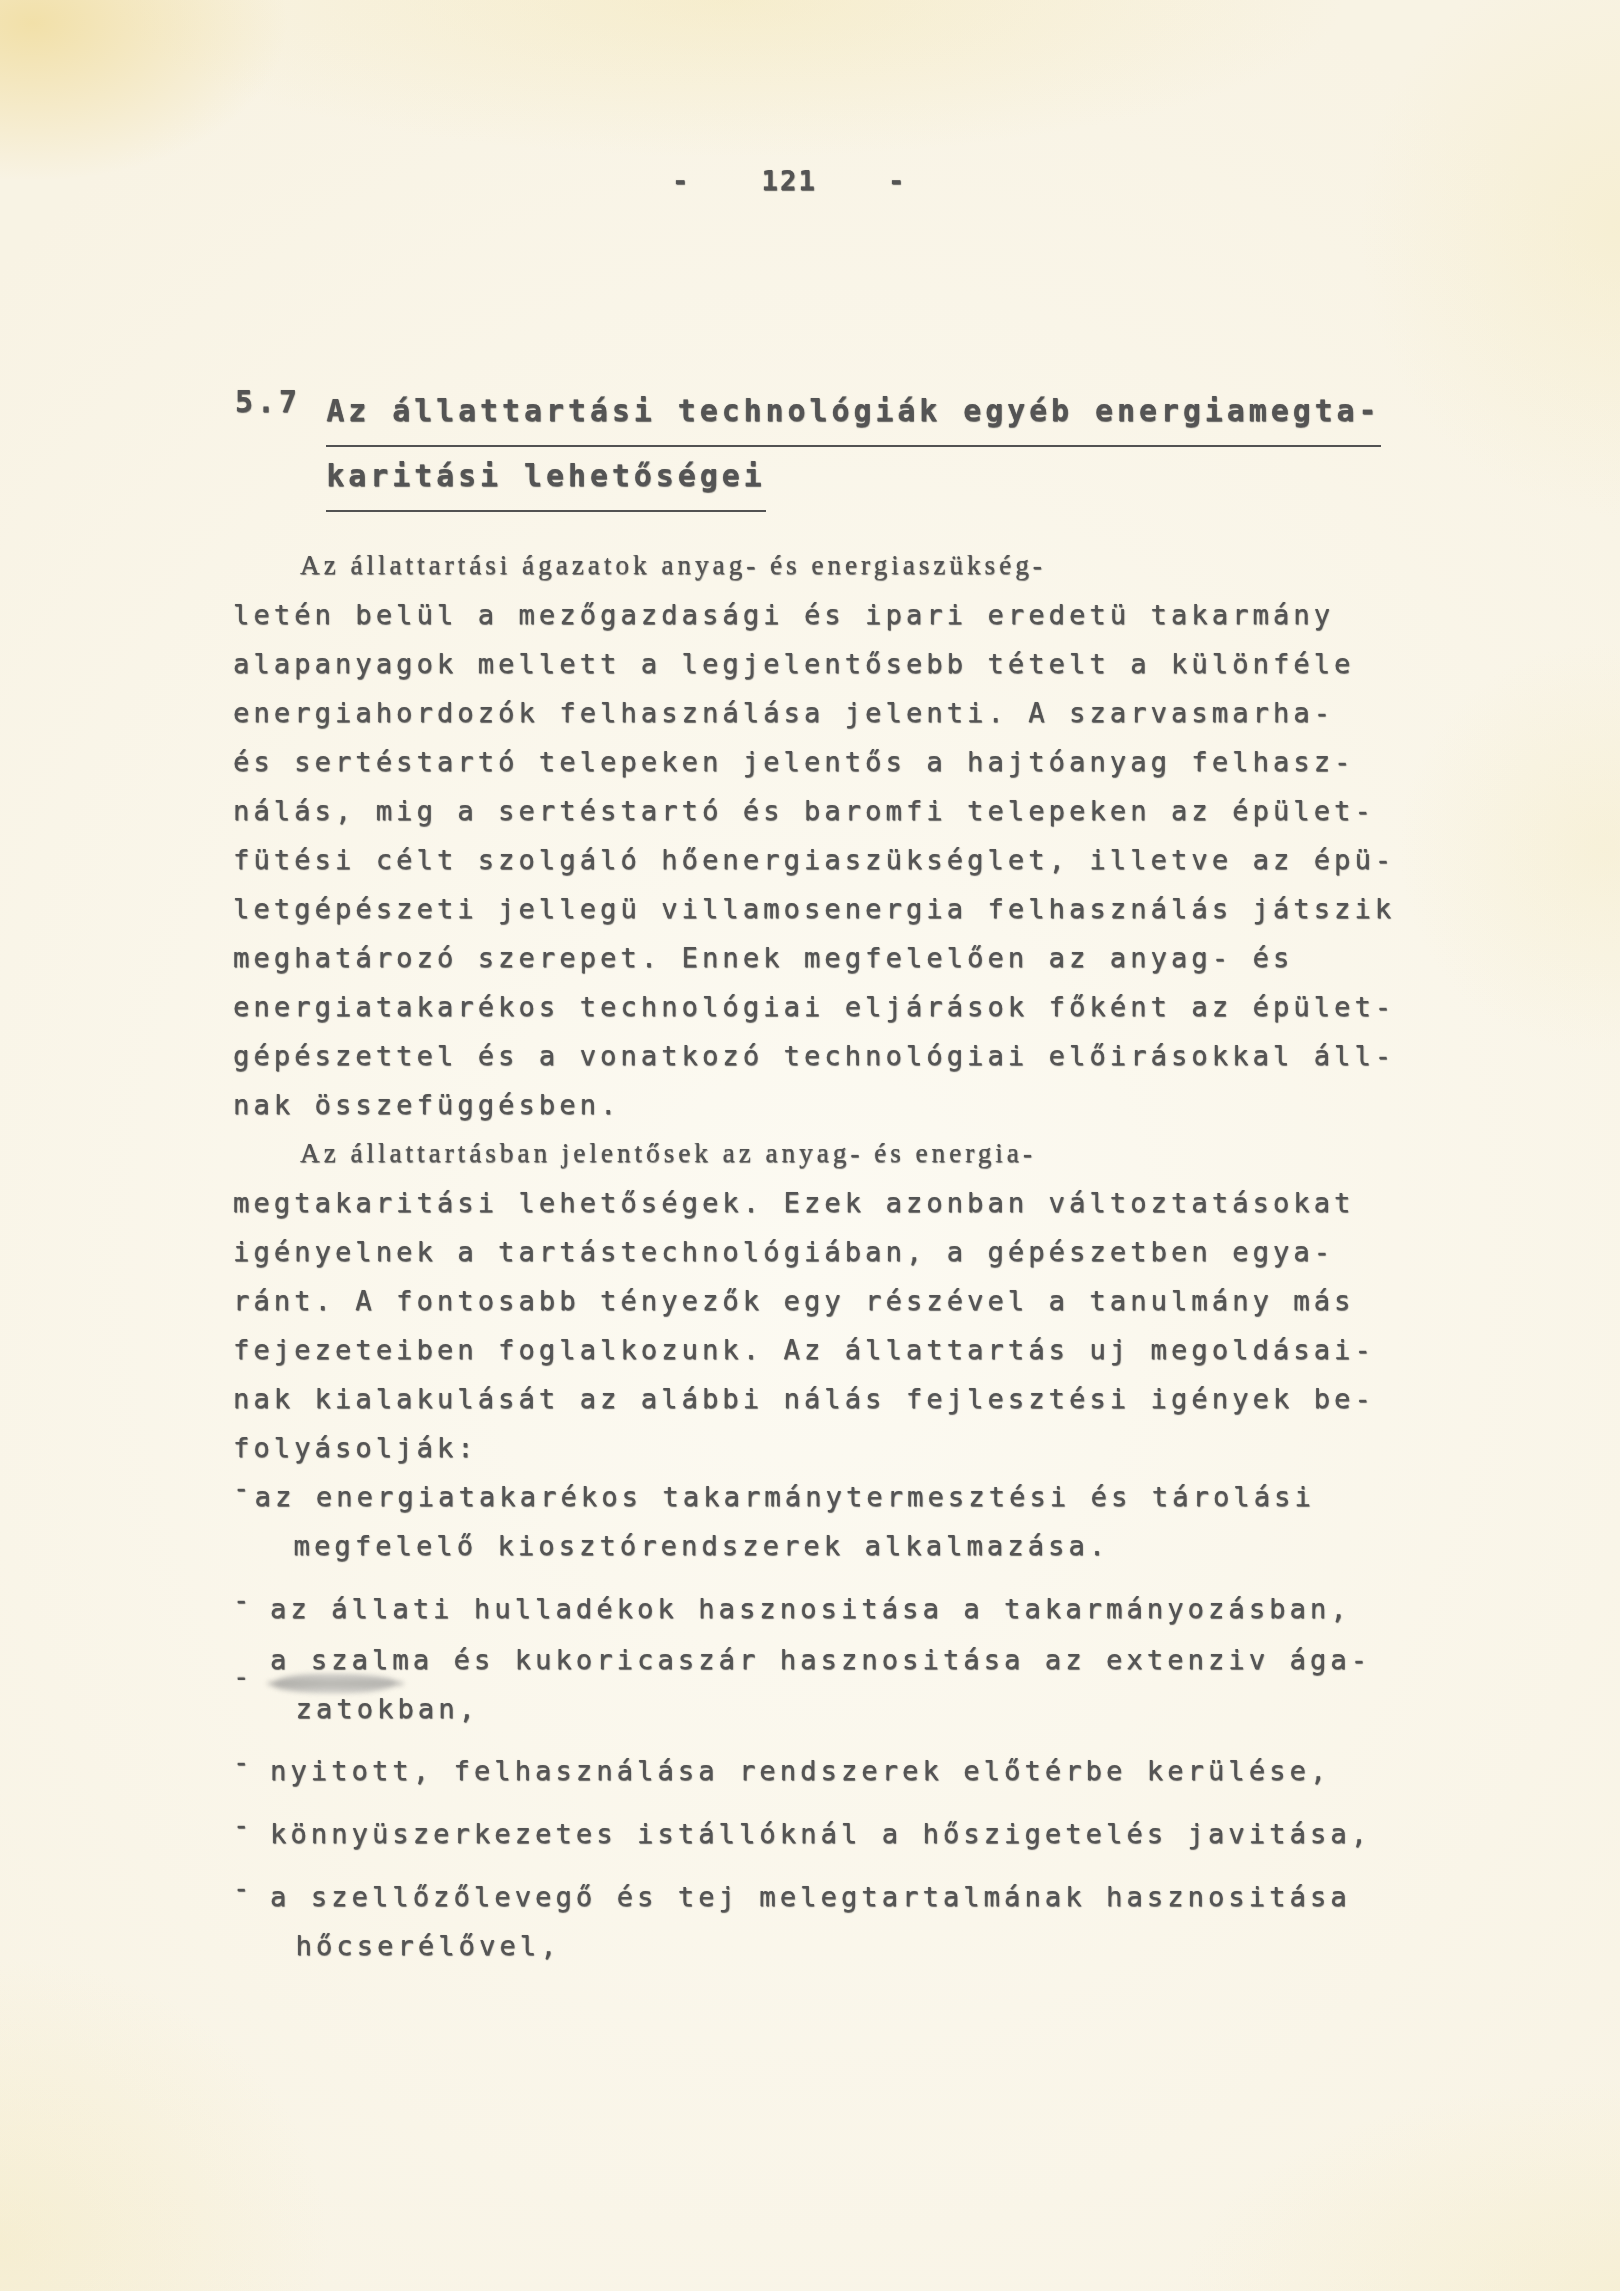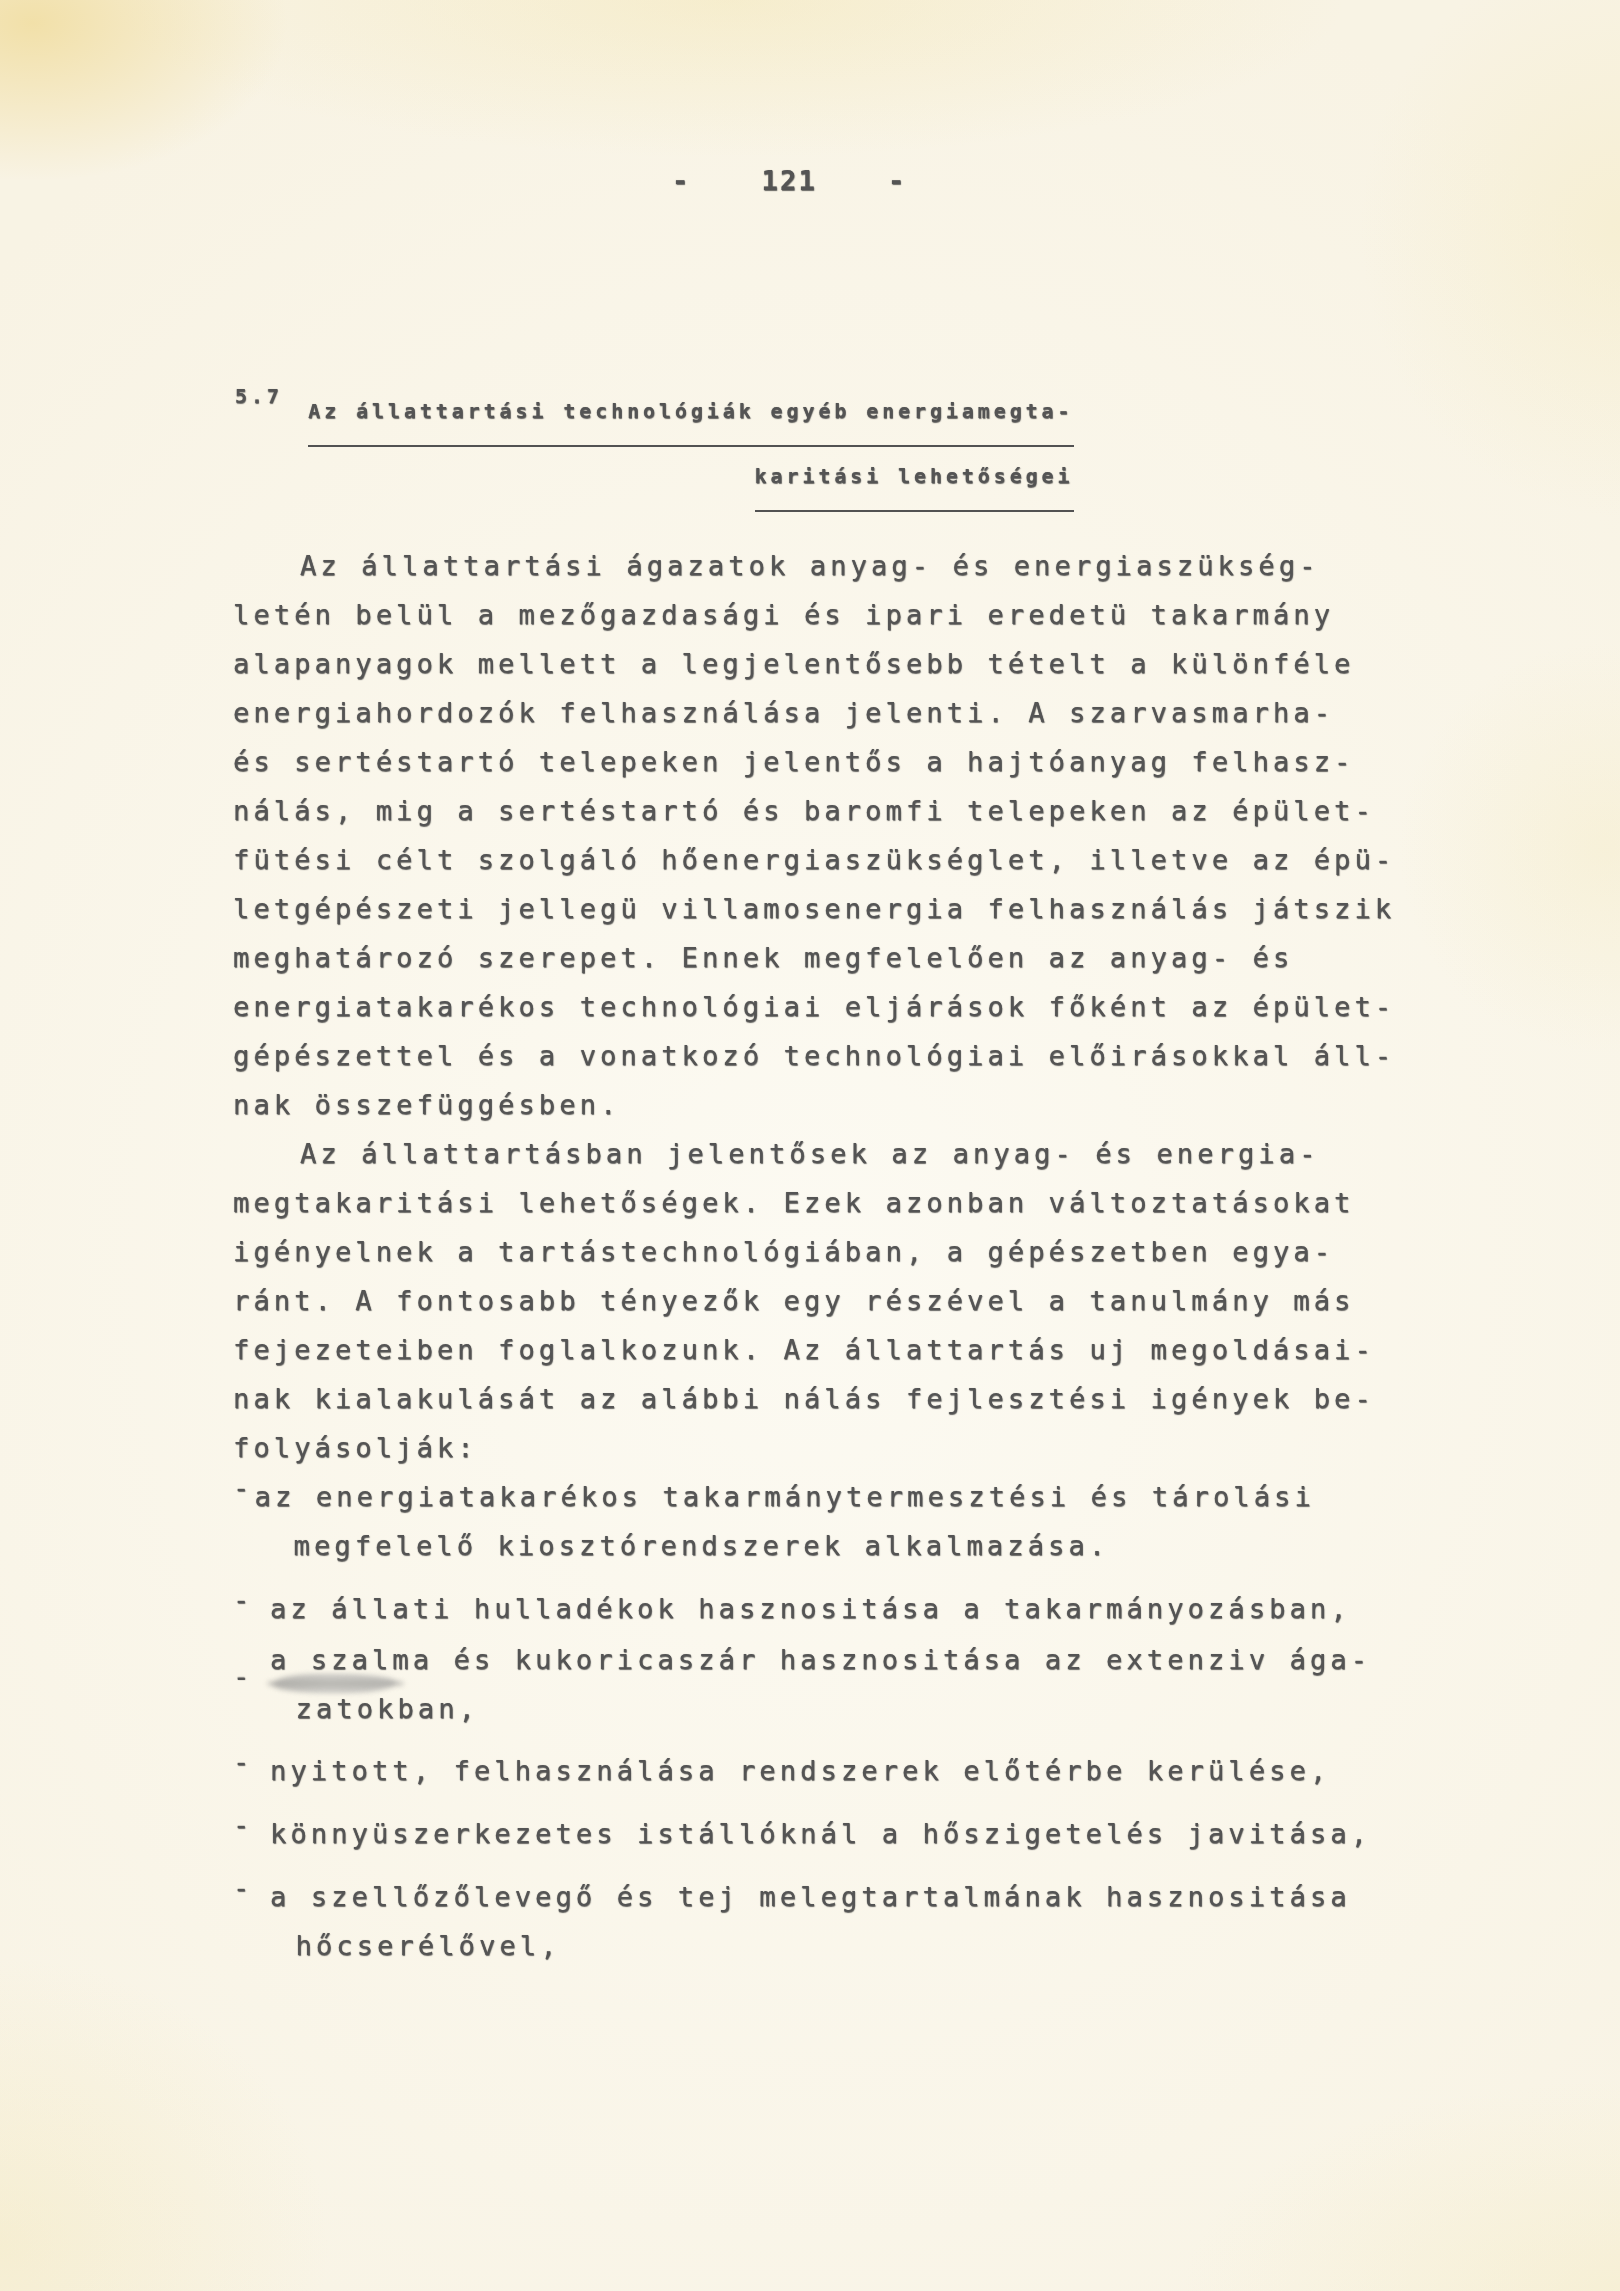--- a/index.html
+++ b/index.html
@@ -26,32 +26,32 @@
   
   .pagenum{
     position:absolute;left:672px;top:165px;
     display:flex;align-items:center;gap:71px;
     font-size:27.4px;letter-spacing:2px;font-weight:bold;
   }
   
   .heading{
     position:absolute;left:235px;top:384px;
     display:flex;align-items:flex-start;
-    font-size:20px;letter-spacing:3.9px;font-weight:bold;text-align:right;
+    font-size:30px;letter-spacing:3.9px;font-weight:bold;
   }
   .hnum{flex:none;margin-right:25.5px;}
   .htitle{line-height:54px;}
   .htitle .hline{display:inline-block;border-bottom:2.9px solid #525252;padding-bottom:7px;margin-bottom:2px;}
   
   .bodytext{
     position:absolute;left:233px;top:541px;width:1206px;
     font-size:27.4px;letter-spacing:3.9px;
   }
   .tline{line-height:49px;white-space:pre;}
-  .para .tline:first-child{text-indent:67px;}
+  .para .tline:first-child{text-indent:67px;font-family:Liberation Serif, serif;}
   
   .bullets{margin-top:0;}
   .bullet{display:flex;position:relative;margin-top:13.7px;}
   .bullet .bmark{flex:none;width:37px;}
   .bullet.b1{margin-top:0;}
   .bullet.b1 .bmark{width:21.6px;}
   .bullet.b3{margin-top:2px;}
   .bullet.b3 .bmark{transform:translateY(25.5px);}
   .bbody{flex:1;}
   .bbody .tline + .tline{text-indent:25.5px;}

